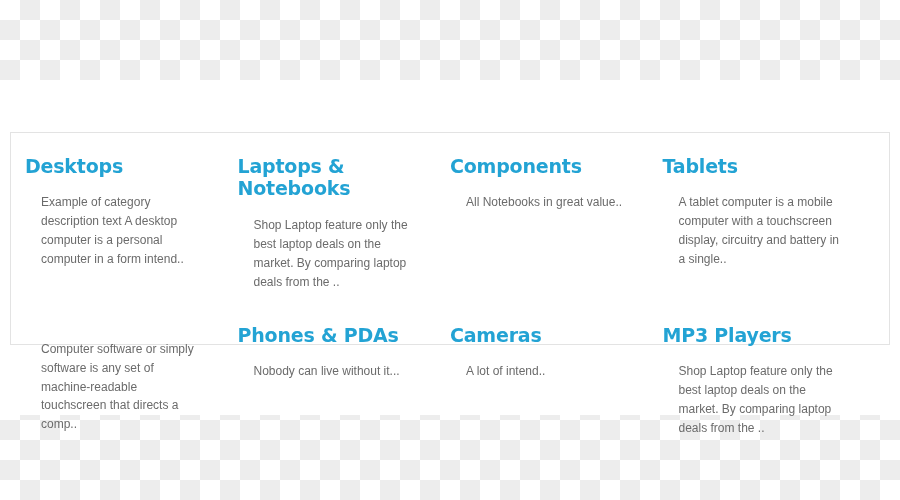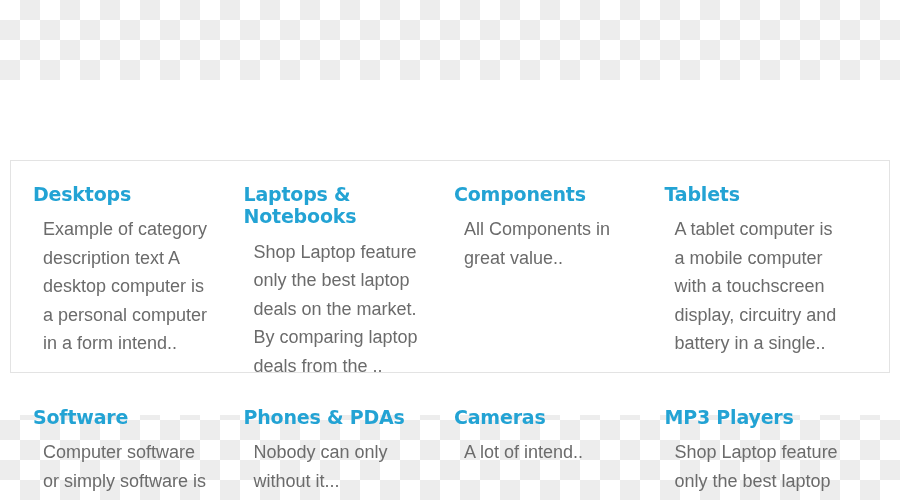--- a/index.html
+++ b/index.html
@@ -130,27 +130,26 @@
   }
   .cart-btn .cart-glyph {
     display: inline-flex;
     align-items: center;
   }
 
   
   .panel {
     position: absolute;
     left: 10px;
-    top: 160px;
+    top: 132px;
     width: 880px;
     height: 213px;
     border: 1px solid #e3e3e3;
     background: #ffffff;
     box-sizing: border-box;
-    padding-left: 8px;
   }
 
   .cat-grid {
     display: grid;
     grid-template-columns: repeat(4, 1fr);
     grid-auto-rows: minmax(0, auto);
     padding: 16px 14px 0 14px;
     column-gap: 0;
     row-gap: 0;
   }
@@ -163,24 +162,24 @@
     font-size: 19px;
     font-weight: bold;
     color: #23a3d4;
     line-height: 1.18;
     margin: 0 0 7px 0;
     cursor: pointer;
     letter-spacing: -0.2px;
   }
   .cat-desc {
     font-family: "Liberation Sans", sans-serif;
-    font-size: 18px;
+    font-size: 12px;
     color: #6b6b6b;
     line-height: 1.58;
-    margin: 10px;
+    margin: 16px;
   }
 </style>
 </head>
 <body>
 
 <div id="page">
 
   <div class="page-canvas"></div>
 
   <div class="header">
@@ -229,36 +228,35 @@
         <p class="cat-desc">Example of category description text A desktop computer is a personal computer in a form intend..</p>
       </div>
 
       <div class="cat-cell">
         <h3 class="cat-title">Laptops &amp; Notebooks</h3>
         <p class="cat-desc">Shop Laptop feature only the best laptop deals on the market. By comparing laptop deals from the ..</p>
       </div>
 
       <div class="cat-cell">
         <h3 class="cat-title">Components</h3>
-        <p class="cat-desc">All Components in great value..</p>
+        <p class="cat-desc">All Notebooks in great value..</p>
       </div>
 
       <div class="cat-cell">
         <h3 class="cat-title">Tablets</h3>
         <p class="cat-desc">A tablet computer is a mobile computer with a touchscreen display, circuitry and battery in a single..</p>
       </div>
 
       <div class="cat-cell cat-row2-cell">
-        <h3 class="cat-title">Software</h3>
         <p class="cat-desc">Computer software or simply software is any set of machine-readable touchscreen that directs a comp..</p>
       </div>
 
       <div class="cat-cell cat-row2-cell">
         <h3 class="cat-title">Phones &amp; PDAs</h3>
-        <p class="cat-desc">Nobody can only without it...</p>
+        <p class="cat-desc">Nobody can live without it...</p>
       </div>
 
       <div class="cat-cell cat-row2-cell">
         <h3 class="cat-title">Cameras</h3>
         <p class="cat-desc">A lot of intend..</p>
       </div>
 
       <div class="cat-cell cat-row2-cell">
         <h3 class="cat-title">MP3 Players</h3>
         <p class="cat-desc">Shop Laptop feature only the best laptop deals on the market. By comparing laptop deals from the ..</p>

